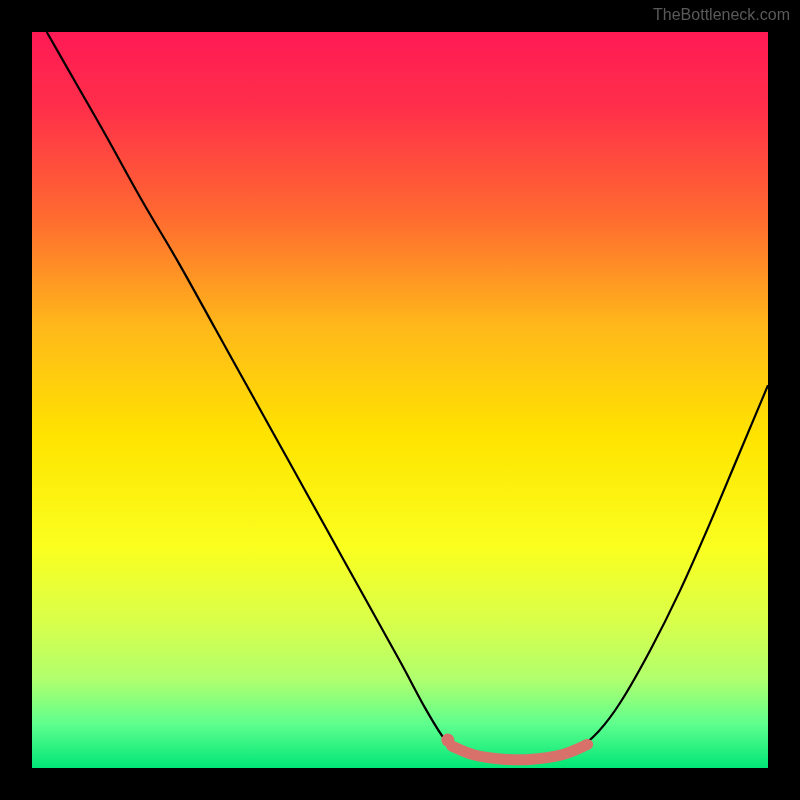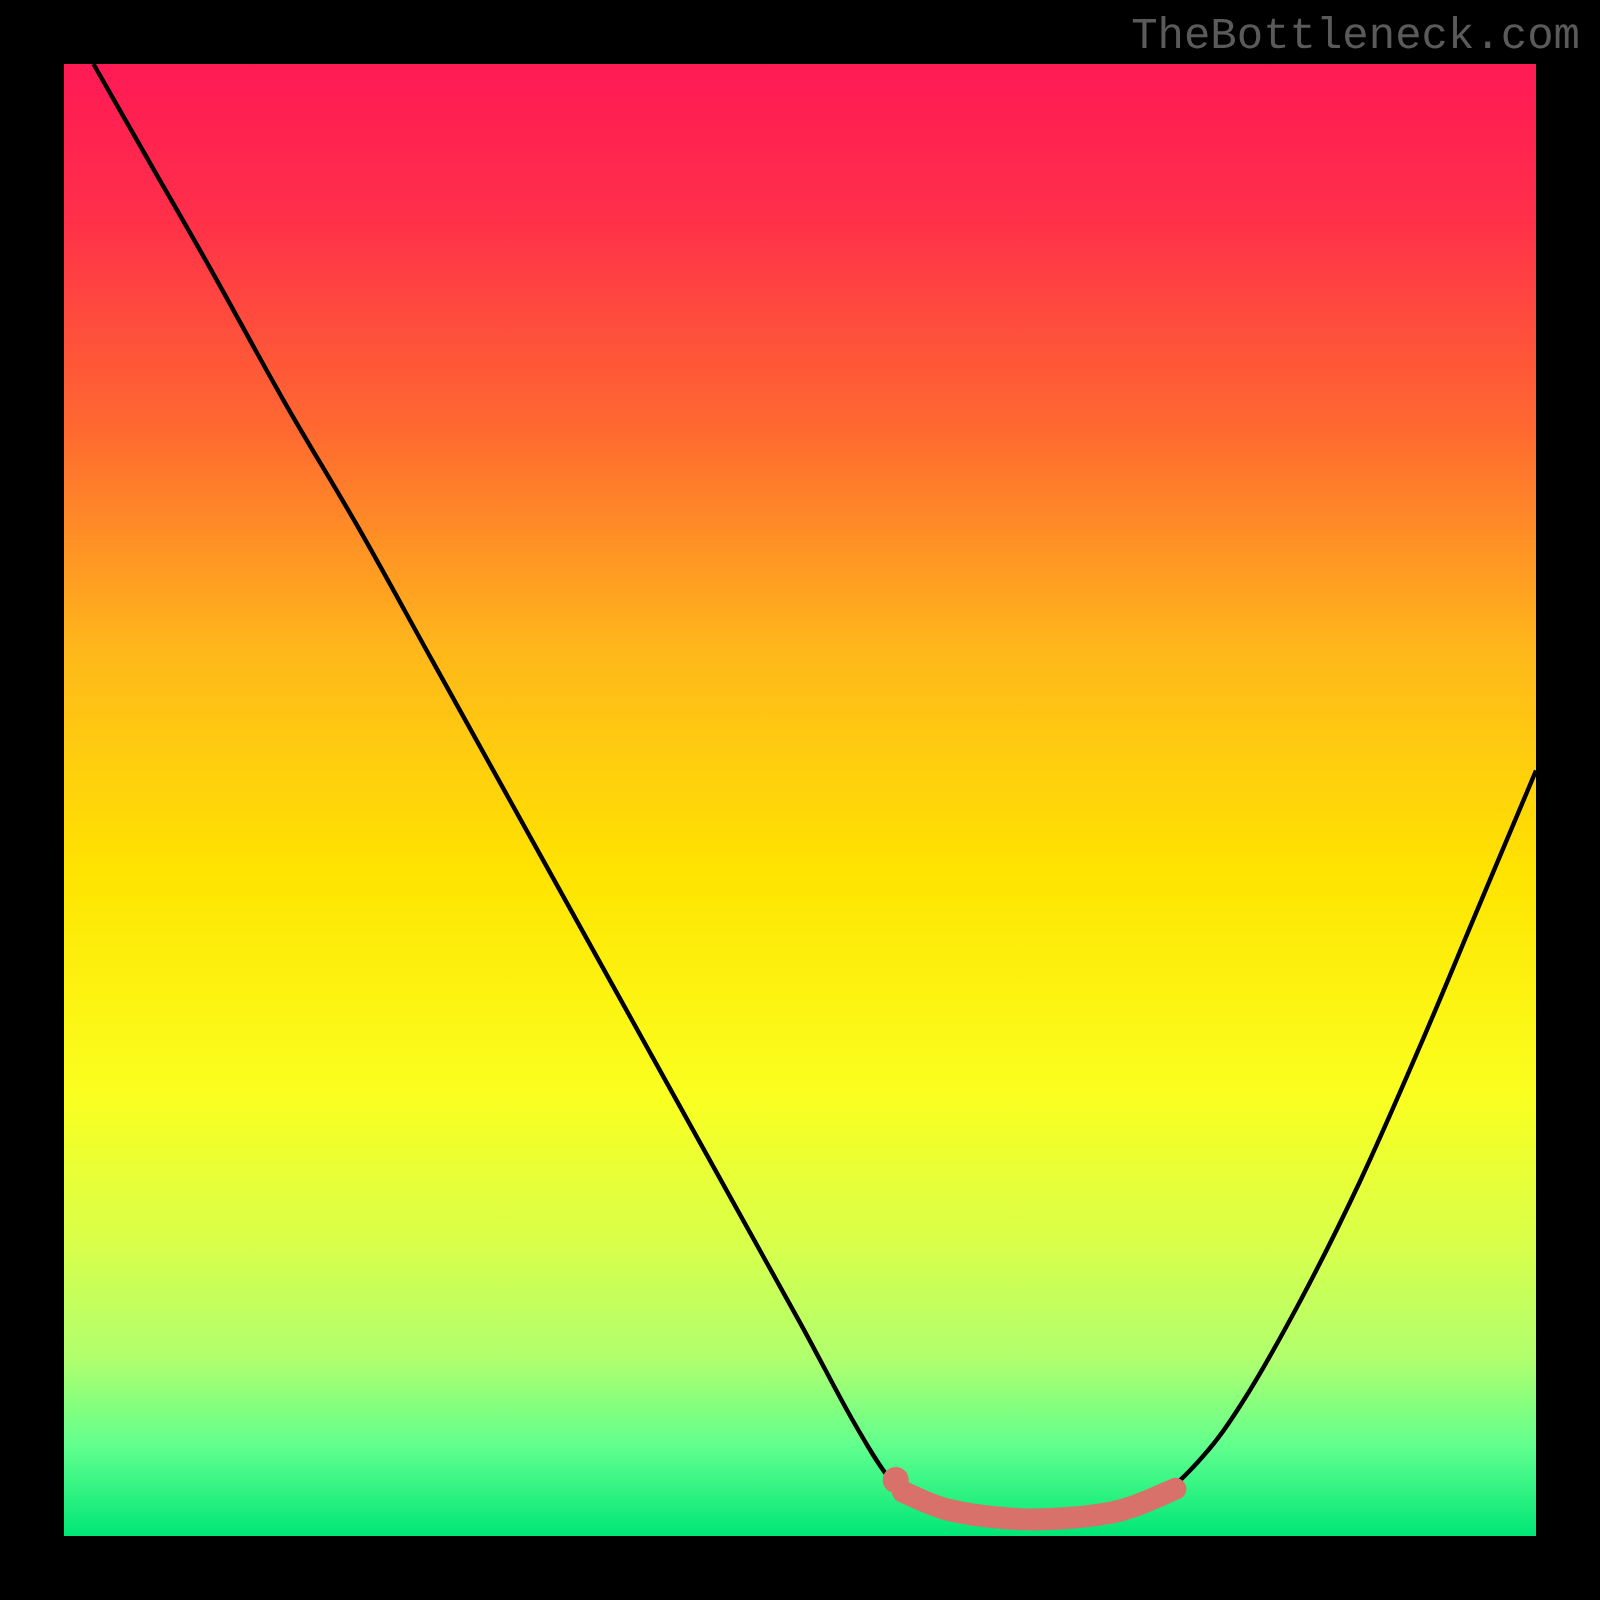--- a/index.html
+++ b/index.html
@@ -9,24 +9,23 @@
     background: #000;
     position: relative;
     overflow: hidden;
     font-family: Arial, sans-serif;
   }
   .watermark {
     position: absolute;
     top: 6px;
     right: 10px;
     color: #5a5a5a;
-    font-size: 22px;
+    font-size: 16px;
     font-weight: 500;
     z-index: 50;
-    font-family: Liberation Mono, monospace;
   }
   .plot {
     position: absolute;
     left: 32px;
     top: 32px;
     width: 736px;
     height: 736px;
   }
   svg { display: block; }
 </style>

